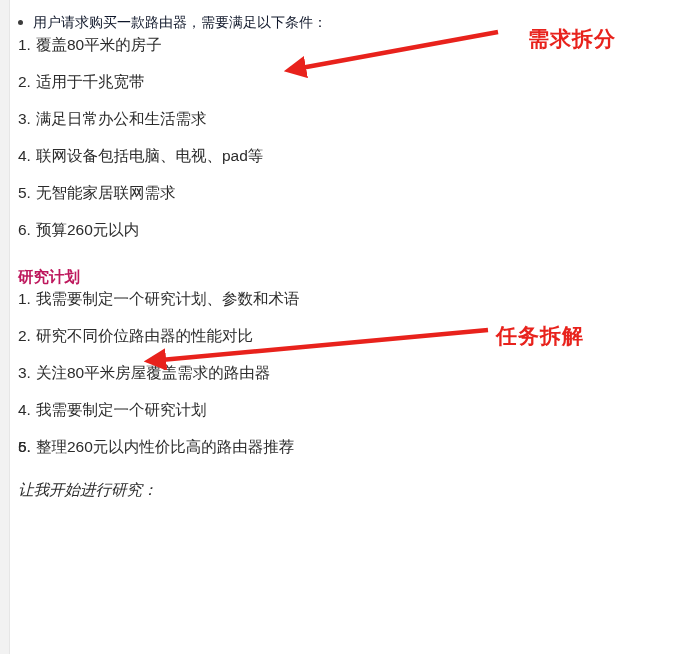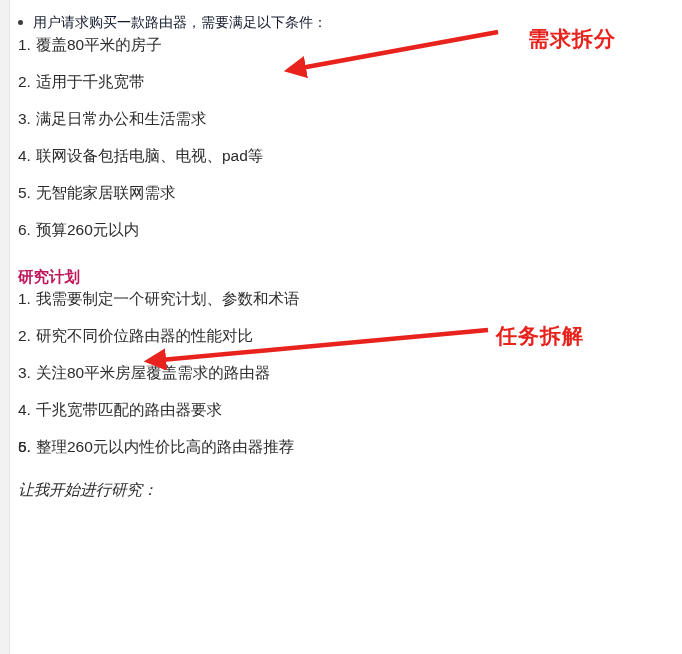--- a/index.html
+++ b/index.html
@@ -133,21 +133,21 @@
       <li><span class="num">6.</span><span>预算260元以内</span></li>
     </ol>
 
 
     <div class="section-title">研究计划</div>
 
     <ol class="list list-2">
       <li><span class="num">1.</span><span>我需要制定一个研究计划、参数和术语</span></li>
       <li><span class="num">2.</span><span>研究不同价位路由器的性能对比</span></li>
       <li><span class="num">3.</span><span>关注80平米房屋覆盖需求的路由器</span></li>
-      <li><span class="num">4.</span><span>千兆宽带匹配的路由器要求</span></li>
+      <li><span class="num">4.</span><span>我需要制定一个研究计划</span></li>
       <li><span class="num">5.</span></li>
       <li><span class="num">6.</span><span>整理260元以内性价比高的路由器推荐</span></li>
     </ol>
 
     <div class="para para-final">让我开始进行研究：</div>
 
   </div>
 
   <svg class="arrow-svg" id="arrow-1" width="230" height="50" viewBox="0 0 230 50">
     <defs>

